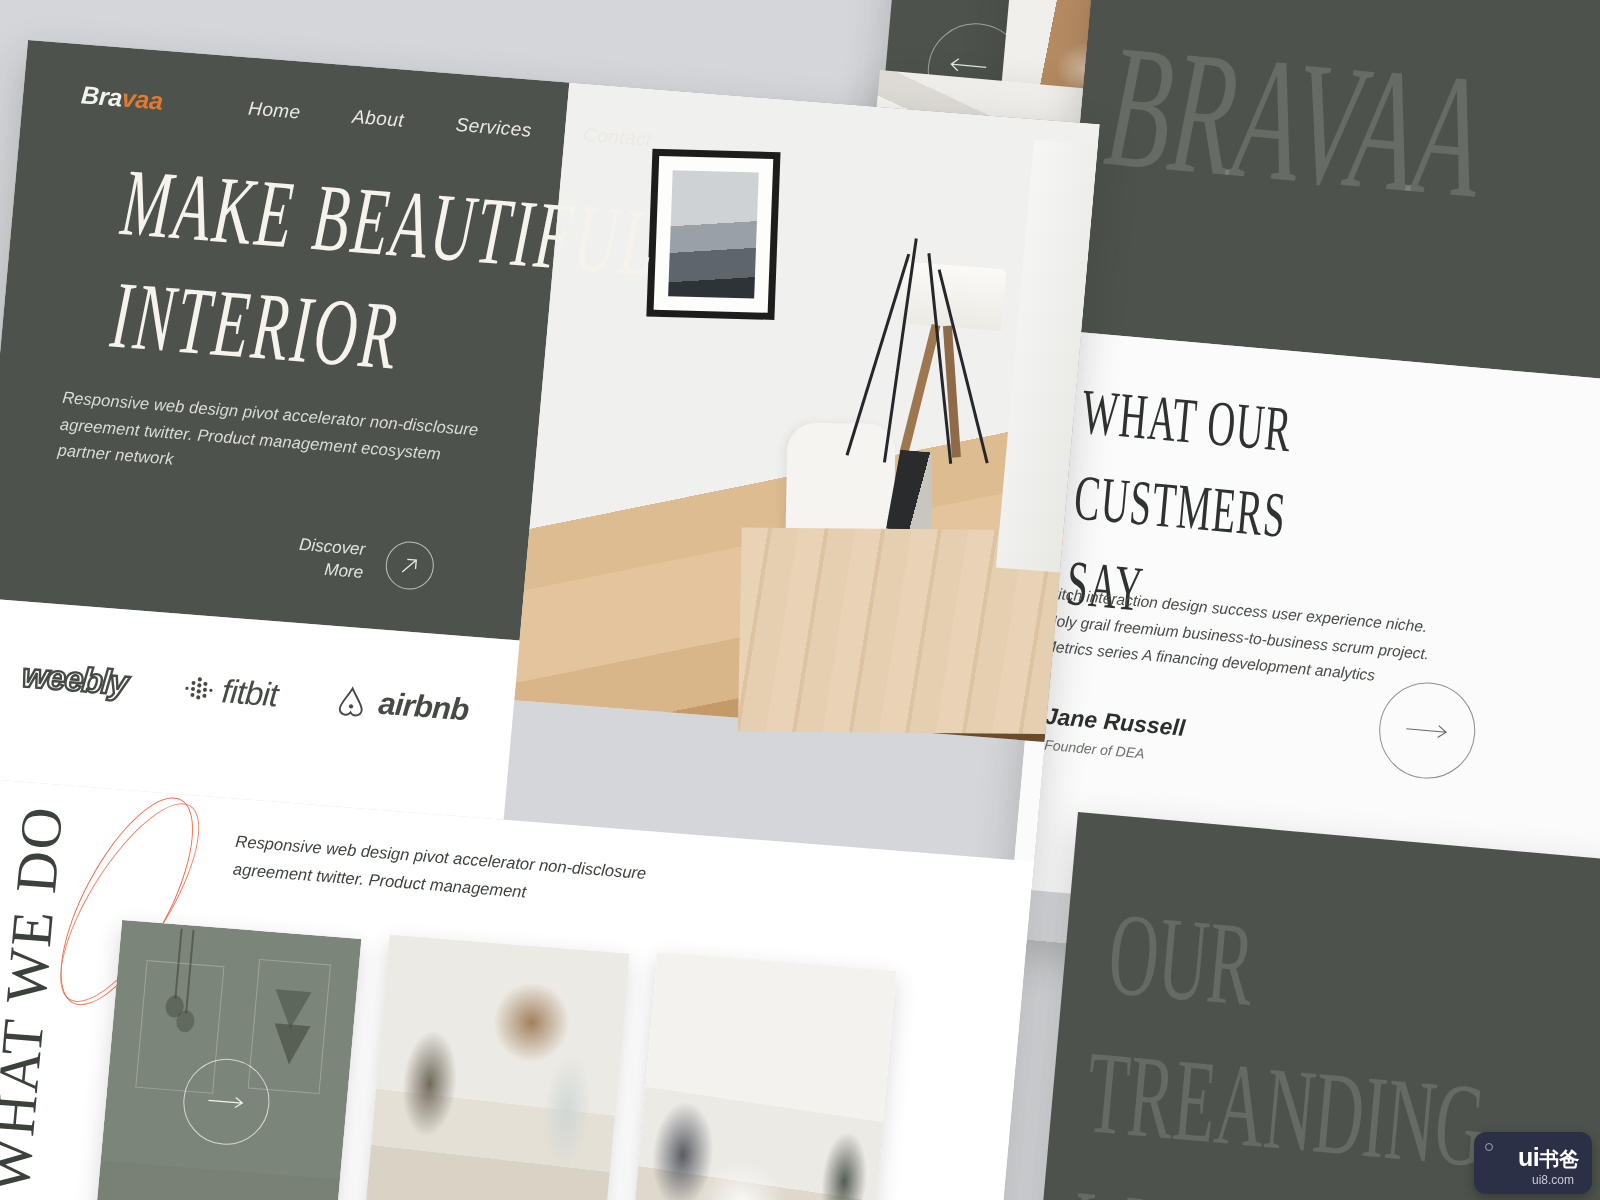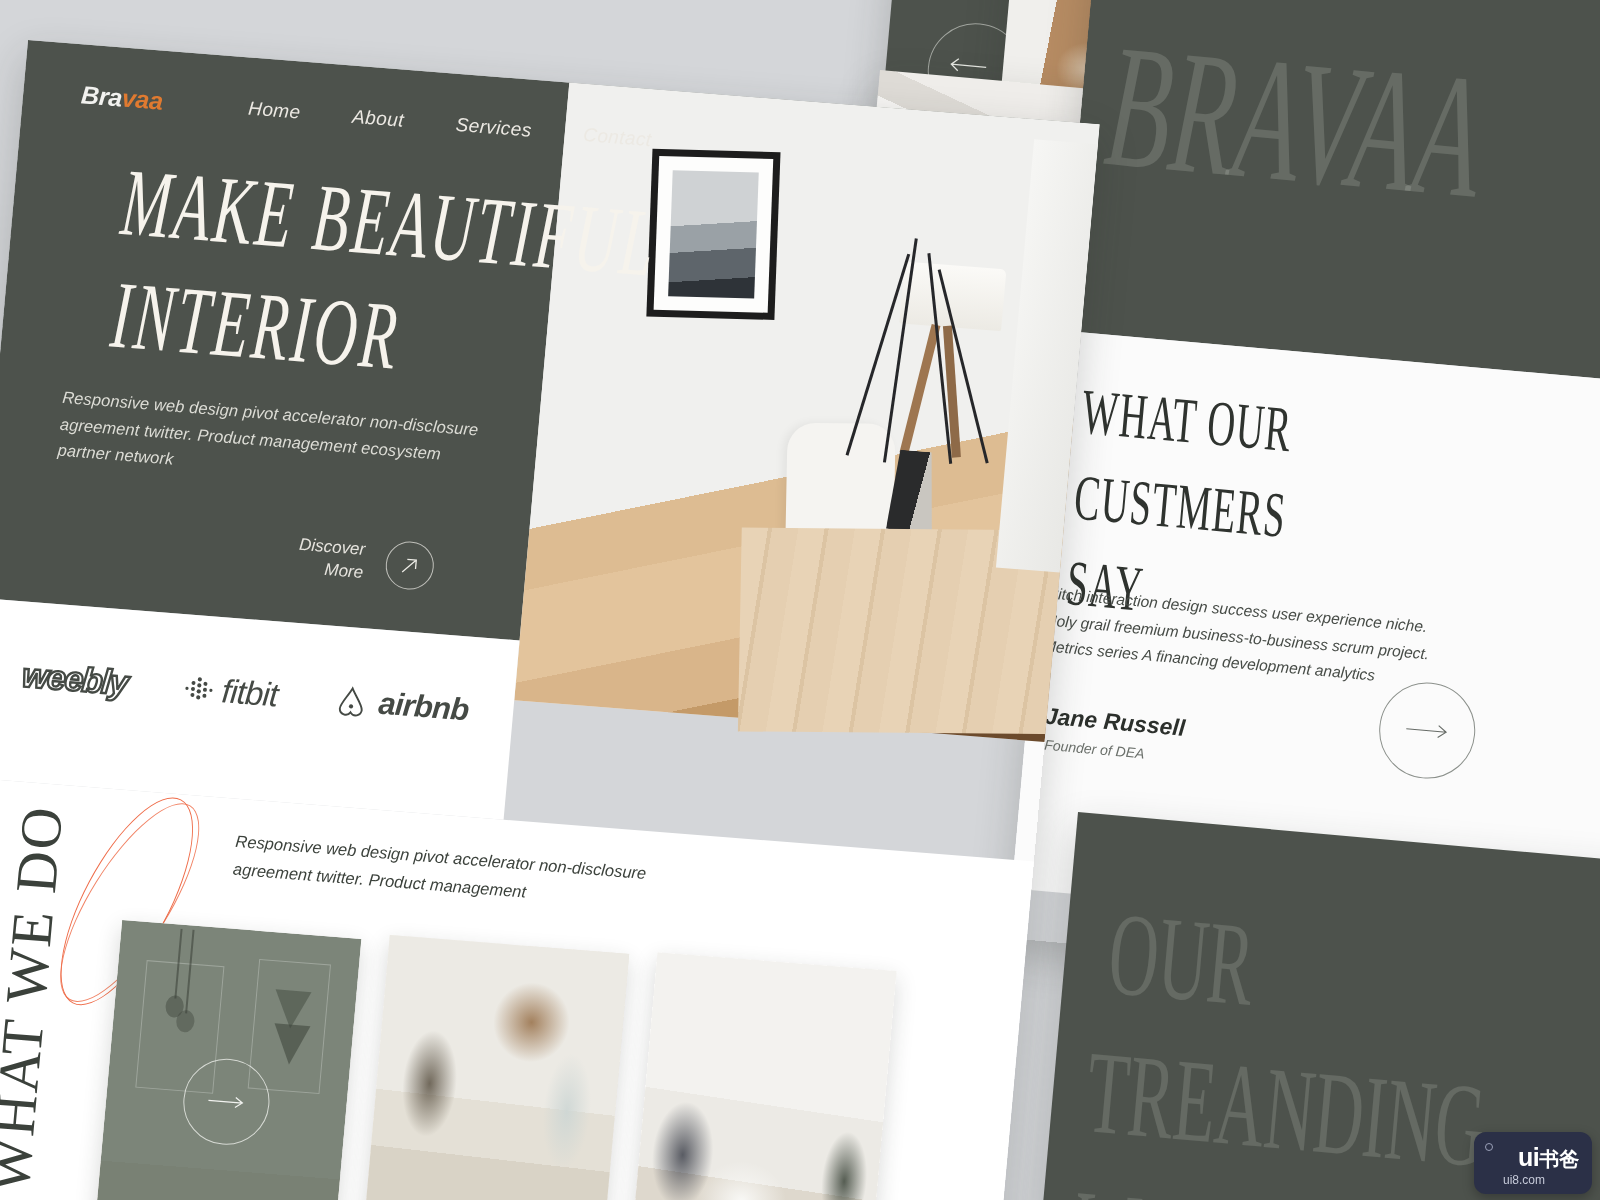--- a/index.html
+++ b/index.html
@@ -188,21 +188,21 @@
 
   
   #ui8 {
     position:absolute; right:8px; bottom:6px; width:118px; height:62px;
     background:#2b3047; border-radius:12px; color:#fff;
     box-shadow:0 4px 12px rgba(0,0,0,.28);
   }
   #ui8 .dot { position:absolute; left:11px; top:11px; width:8px; height:8px; border-radius:50%; border:1.2px solid #9aa0b8; }
   #ui8 .u8 { position:absolute; left:0; right:6px; top:11px; text-align:left; font-size:25px; font-weight:700; letter-spacing:-.5px;margin-left:44px; }
   #ui8 .u8 .cjk { font-size:20px; letter-spacing:0; }
-  #ui8 .u8site { position:absolute; left:0; right:18px; top:41px; text-align:center; font-size:12px; color:#c6cad9; }
+  #ui8 .u8site { position:absolute; left:0; right:18px; top:41px; text-align:right; font-size:12px; color:#c6cad9; }
 </style>
 </head>
 <body>
 
 <div id="stage">
 
   <div class="panel olive bgslab" style="left:900px; top:-92px; width:150px; height:200px; transform:rotate(5.1deg); transform-origin:0 0;">
     <div style="position:absolute;left:42px;top:108px;width:96px;height:96px;border-radius:50%;border:1.1px solid rgba(232,234,228,.55)"></div>
     <svg style="position:absolute;left:62px;top:142px" width="40" height="18" viewBox="0 0 40 18">
       <path d="M38 9 H3 M10 3 L3 9 L10 15" stroke="#e6e8e2" stroke-width="1.3" fill="none"></path>

